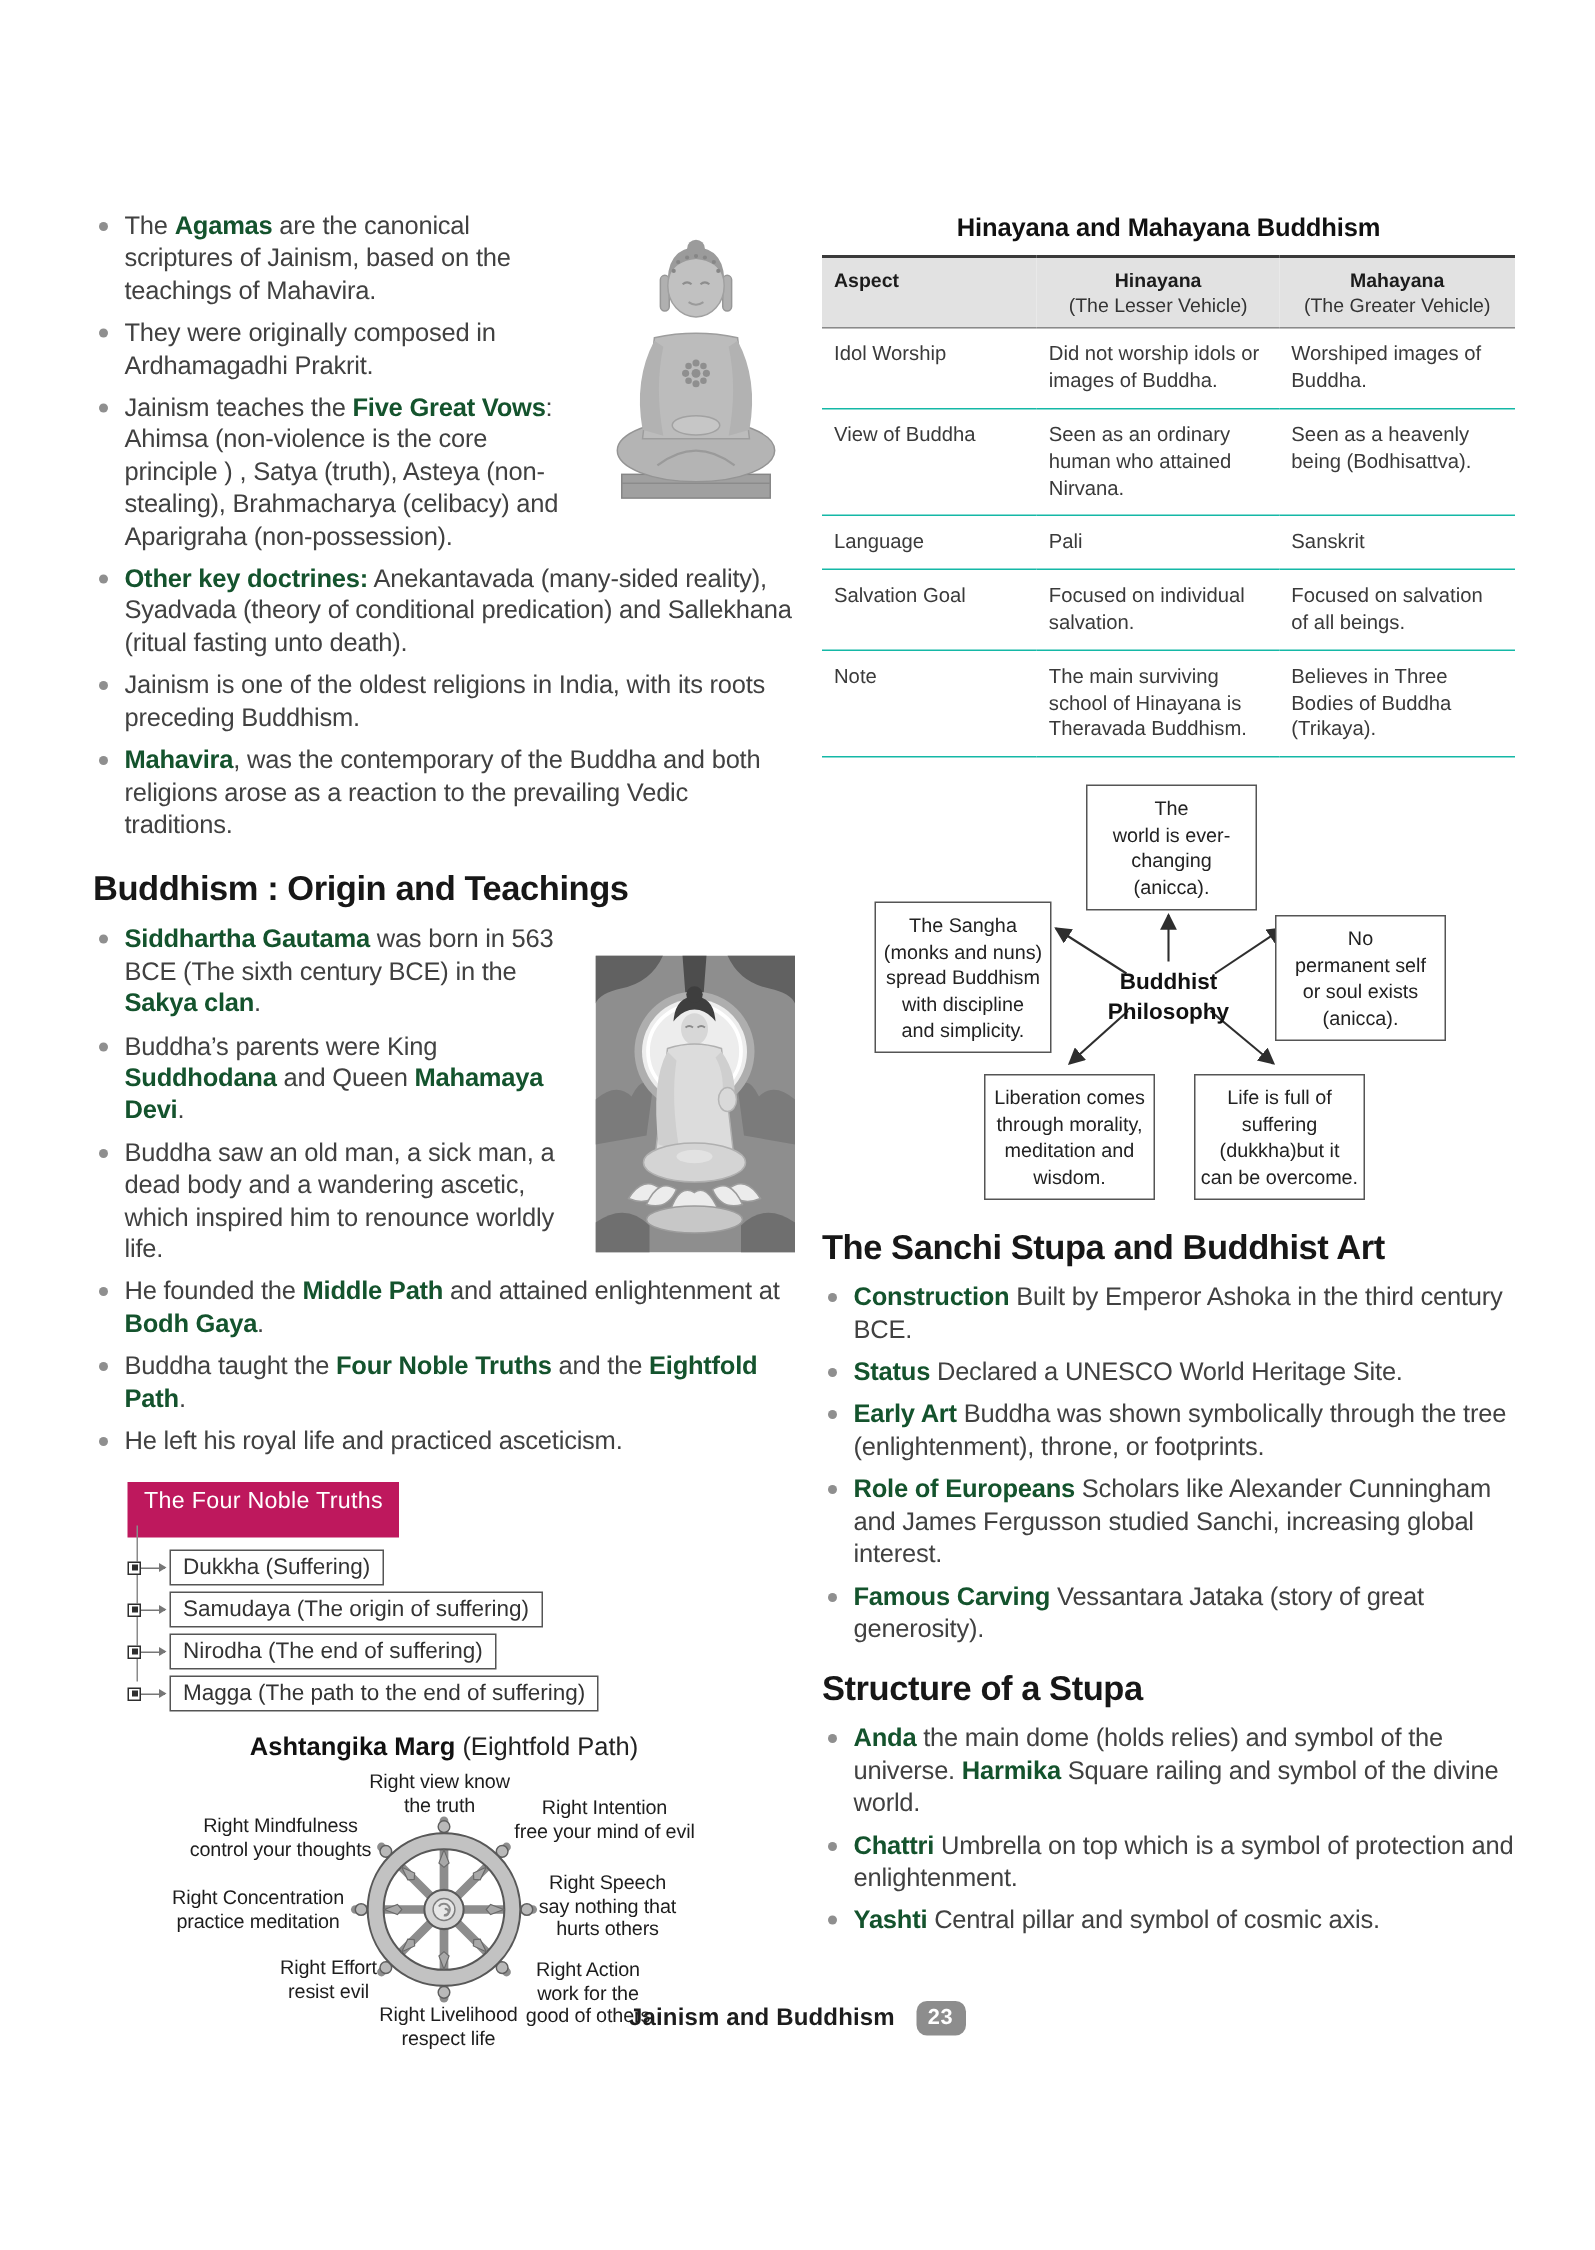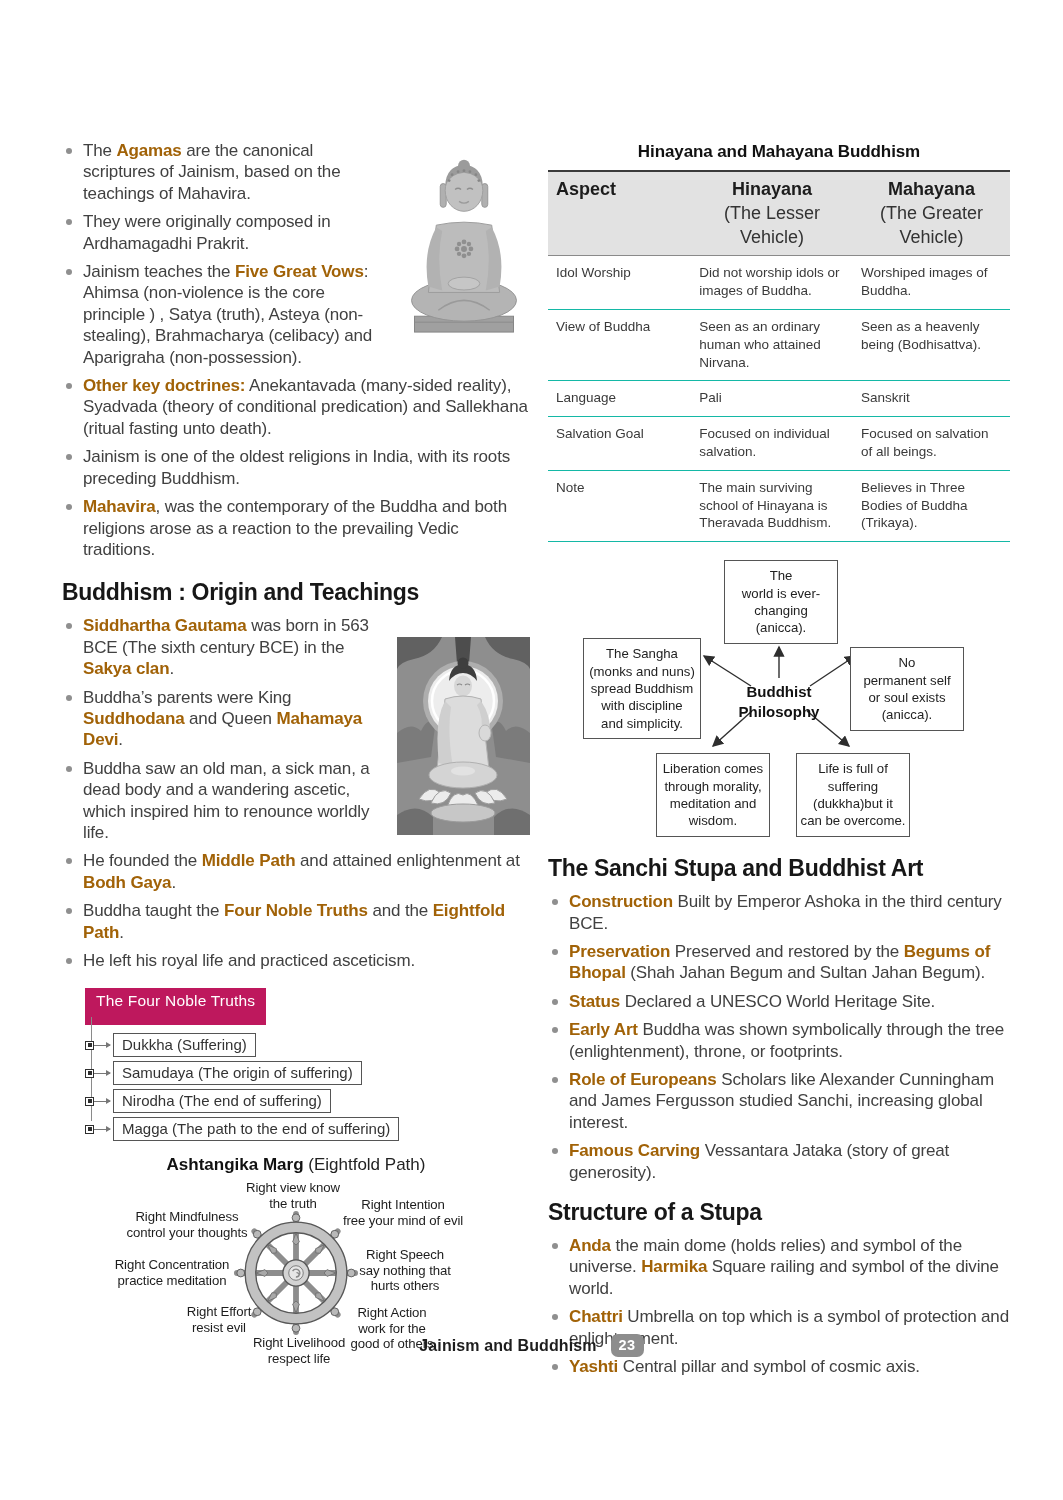--- a/index.html
+++ b/index.html
@@ -14,21 +14,21 @@
   
   ul.blist{list-style:none;margin:0;padding:0;}
   ul.blist li{
     position:relative;padding-left:21px;margin-bottom:7px;
     font-size:17px;line-height:1.26;letter-spacing:-0.15px;color:#414141;
   }
   ul.blist li::before{
     content:"";position:absolute;left:4px;top:8px;width:6px;height:6px;
     border-radius:50%;background:#8f8f8f;
   }
-  ul.blist b{color:#a16207;}
+  ul.blist b{color:#14532d;}
 
   h2.section{
     font-size:23px;font-weight:bold;color:#171717;letter-spacing:-0.3px;
     margin:12px 0 9px;
   }
 
   
   .jain-img{float:right;width:132px;height:196px;margin:2px 0 6px 10px;}
   .buddha-img{float:right;width:133px;height:198px;margin:22px 0 6px 10px;}
   .clear{clear:both;}
@@ -64,21 +64,21 @@
   .wlabel{
     position:absolute;transform:translateX(-50%);text-align:center;
     font-size:13.2px;line-height:1.16;color:#1d1d1d;white-space:pre-line;letter-spacing:-0.1px;
   }
 
   
   .tbl-title{text-align:center;font-weight:bold;font-size:17px;color:#111;margin:2px 0 8px;letter-spacing:-0.1px;}
   table.cmp{width:100%;border-collapse:collapse;font-size:13.5px;line-height:1.32;color:#3a3a3a;}
   table.cmp th{
     background:#e2e2e2;border-top:2px solid #3a3a3a;border-bottom:1px solid #8a8a8a;
-    padding:6px 8px;font-size:18px;color:#1c1c1c;vertical-align:top;
+    padding:6px 8px;font-size:13px;color:#1c1c1c;vertical-align:top;
   }
   table.cmp th.left{text-align:left;}
   table.cmp th .sub{display:block;font-weight:normal;color:#333;}
   table.cmp td{border-bottom:1px solid #14b8a6;padding:8px 8px 9px;vertical-align:top;}
   table.cmp col.c1{width:31%;} table.cmp col.c2{width:35%;} table.cmp col.c3{width:34%;}
 
   
   .phil{position:relative;width:462px;height:278px;margin-top:18px;font-size:13.2px;color:#222;}
   .phil .node{
     position:absolute;border:1.3px solid #555;background:#fff;text-align:center;
@@ -372,21 +372,20 @@
 wisdom.</div>
       <div class="node" style="left:248px;top:193px;width:106px;">Life is full of
 suffering
 (dukkha)but it
 can be overcome.</div>
     </div>
 
     <h2 class="section" style="margin-top:17px;">The Sanchi Stupa and Buddhist Art</h2>
     <ul class="blist">
       <li><b>Construction</b><span> Built by Emperor Ashoka in the third century BCE.</span></li>
-      <li><b>Preservation</b><span> Preserved and restored by the </span><b>Begums of Bhopal</b><span> (Shah Jahan Begum and Sultan Jahan Begum).</span></li>
       <li><b>Status</b><span> Declared a UNESCO World Heritage Site.</span></li>
       <li><b>Early Art</b><span> Buddha was shown symbolically through the tree (enlightenment), throne, or footprints.</span></li>
       <li><b>Role of Europeans</b><span> Scholars like Alexander Cunningham and James Fergusson studied Sanchi, increasing global interest.</span></li>
       <li><b>Famous Carving</b><span> Vessantara Jataka (story of great generosity).</span></li>
     </ul>
 
     <h2 class="section" style="margin-top:16px;">Structure of a Stupa</h2>
     <ul class="blist">
       <li><b>Anda</b><span> the main dome (holds relies) and symbol of the universe. </span><b>Harmika</b><span> Square railing and symbol of the divine world.</span></li>
       <li><b>Chattri</b><span> Umbrella on top which is a symbol of protection and enlightenment.</span></li>

